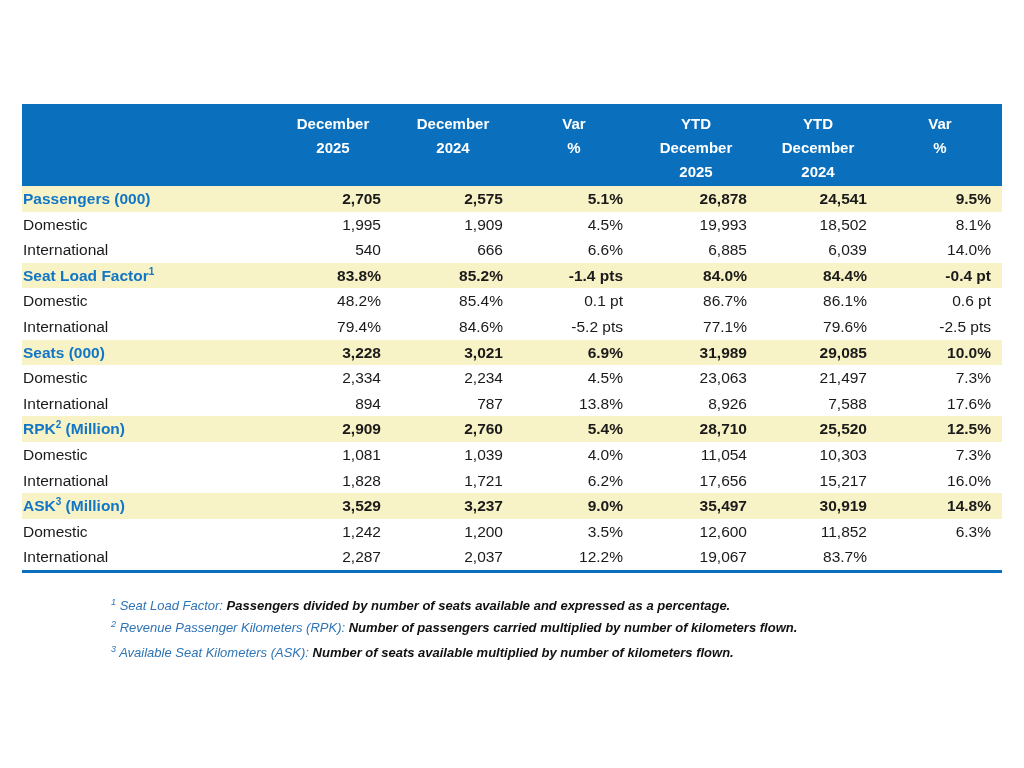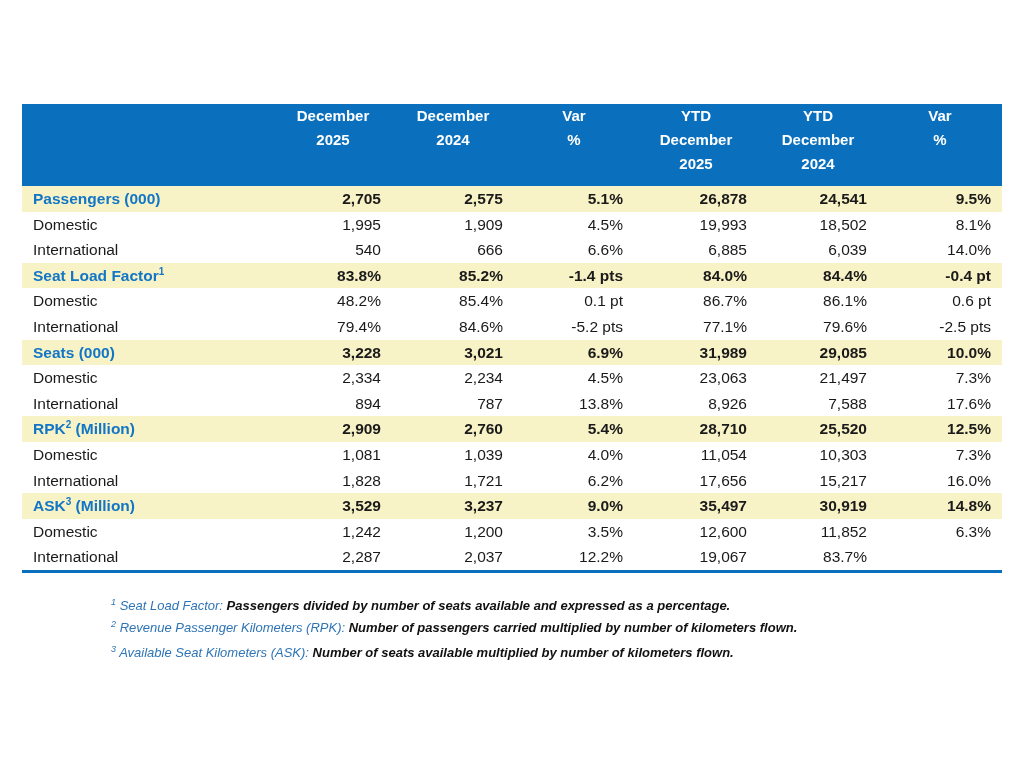--- a/index.html
+++ b/index.html
@@ -32,29 +32,30 @@
     background:var(--header-bg);
     color:var(--header-text);
     height:82px;
   }
   .hcell{
     white-space:pre-line;
     text-align:center;
     font-weight:bold;
     font-size:15px;
     line-height:24px;
+    padding-top:8px;
   }
   .trow{
     height:25.6px;
     line-height:25.6px;
     font-size:15.5px;
     color:var(--body-text);
   }
   .trow .cell{overflow:hidden;white-space:nowrap;}
-  .trow .label{padding-left:11px;}
+  .trow .label{padding-left:1px;}
   .trow .num{text-align:right;padding-right:11px;}
   .trow.cat{
     background:var(--cat-bg);
     font-weight:bold;
   }
   .trow.cat .label{color:var(--cat-label);}
   .label sup{
     font-size:10px;
     vertical-align:super;
     line-height:0;

